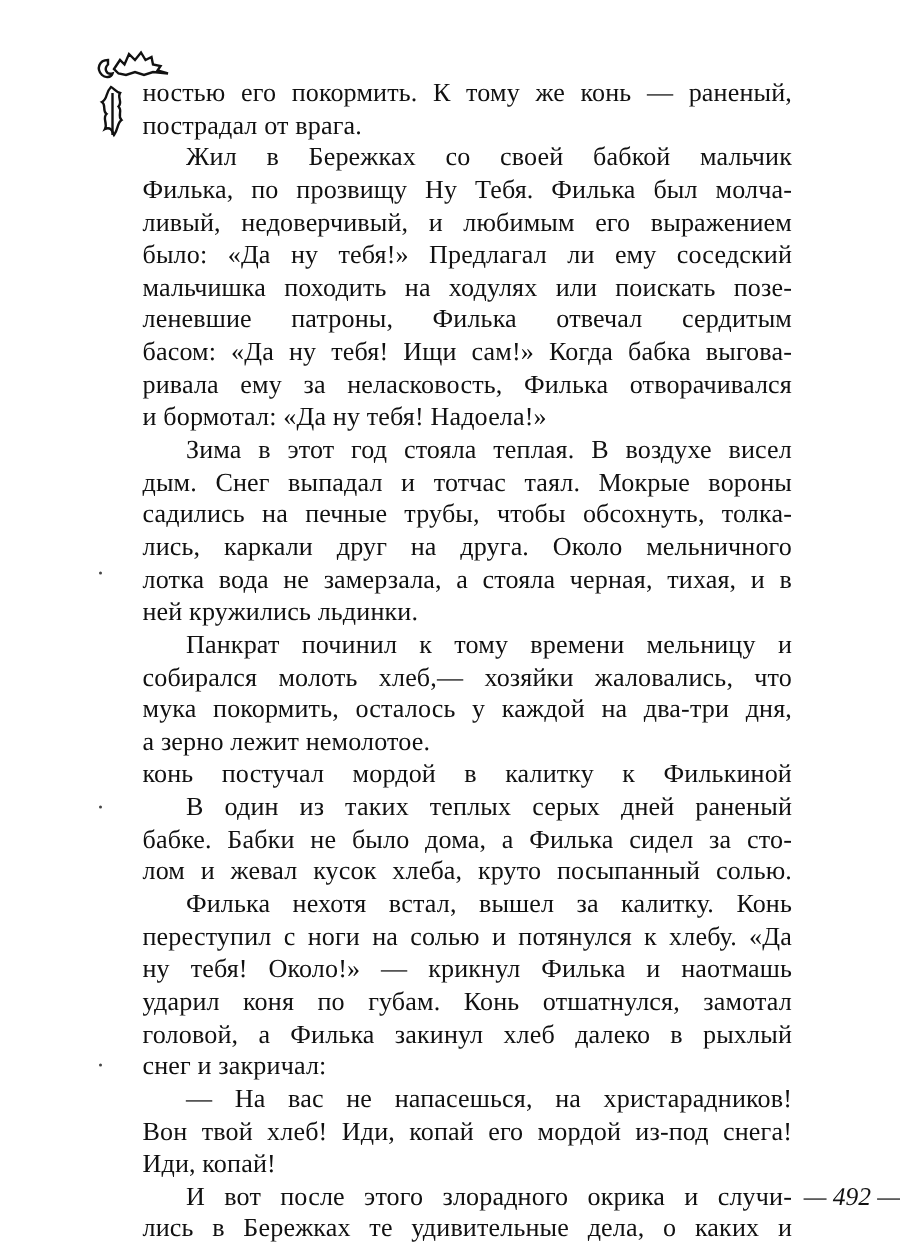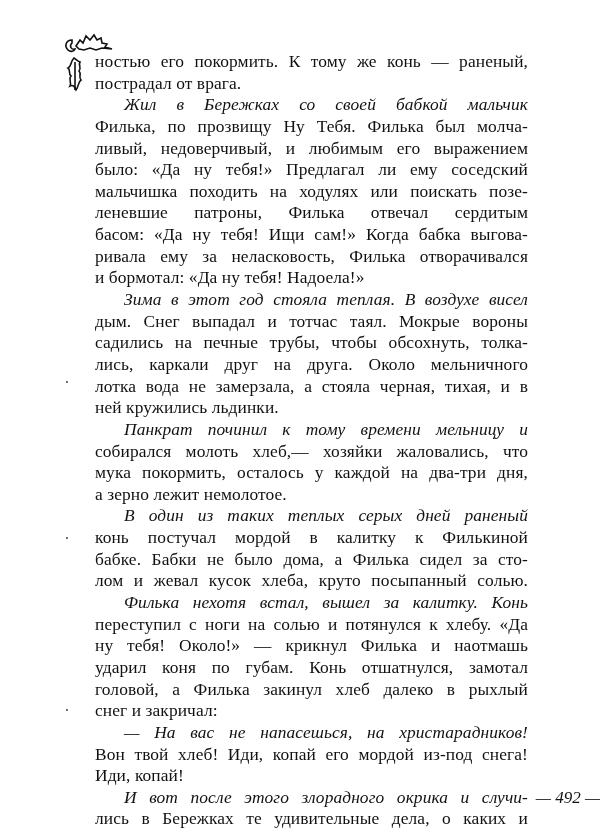--- a/index.html
+++ b/index.html
@@ -8,21 +8,21 @@
     position: absolute; left: 95px; top: 51px; width: 433px;
     font-family: "Liberation Serif", "DejaVu Serif", serif;
     font-size: 17.4px; line-height: 21.65px; color: #111;
     letter-spacing: 0.1px;
   }
   .line {
     display: block; white-space: nowrap; text-align: justify;
     text-align-last: justify; height: 21.65px;
   }
   .line.last { text-align-last: left; }
-  .line.indent { padding-left: 29px; font-style: italic; }
+  .line.indent { padding-left: 29px; }
   .ornament { position: absolute; left: 62px; top: 32px; width: 60px; height: 62px; }
   .page-number {
     position: absolute; left: 0; width: 600px; top: 788px; text-align: right;
     font-family: "Liberation Serif", "DejaVu Serif", serif; font-style: italic;
     font-size: 17px; color: #111;
   }
   .speck { position: absolute; width: 2px; height: 2px; background: #444; border-radius: 1px; }
 </style>
 </head>
 <body>
@@ -49,22 +49,22 @@
     <span class="line indent">Зима в этот год стояла теплая. В воздухе висел</span>
     <span class="line">дым. Снег выпадал и тотчас таял. Мокрые вороны</span>
     <span class="line">садились на печные трубы, чтобы обсохнуть, толка-</span>
     <span class="line">лись, каркали друг на друга. Около мельничного</span>
     <span class="line">лотка вода не замерзала, а стояла черная, тихая, и в</span>
     <span class="line last">ней кружились льдинки.</span>
     <span class="line indent">Панкрат починил к тому времени мельницу и</span>
     <span class="line">собирался молоть хлеб,— хозяйки жаловались, что</span>
     <span class="line">мука покормить, осталось у каждой на два-три дня,</span>
     <span class="line last">а зерно лежит немолотое.</span>
+    <span class="line">конь постучал мордой в калитку к Филькиной</span>
     <span class="line indent">В один из таких теплых серых дней раненый</span>
-    <span class="line">конь постучал мордой в калитку к Филькиной</span>
     <span class="line">бабке. Бабки не было дома, а Филька сидел за сто-</span>
     <span class="line">лом и жевал кусок хлеба, круто посыпанный солью.</span>
     <span class="line indent">Филька нехотя встал, вышел за калитку. Конь</span>
     <span class="line">переступил с ноги на солью и потянулся к хлебу. «Да</span>
     <span class="line">ну тебя! Около!» — крикнул Филька и наотмашь</span>
     <span class="line">ударил коня по губам. Конь отшатнулся, замотал</span>
     <span class="line">головой, а Филька закинул хлеб далеко в рыхлый</span>
     <span class="line last">снег и закричал:</span>
     <span class="line indent">— На вас не напасешься, на христарадников!</span>
     <span class="line">Вон твой хлеб! Иди, копай его мордой из-под снега!</span>

